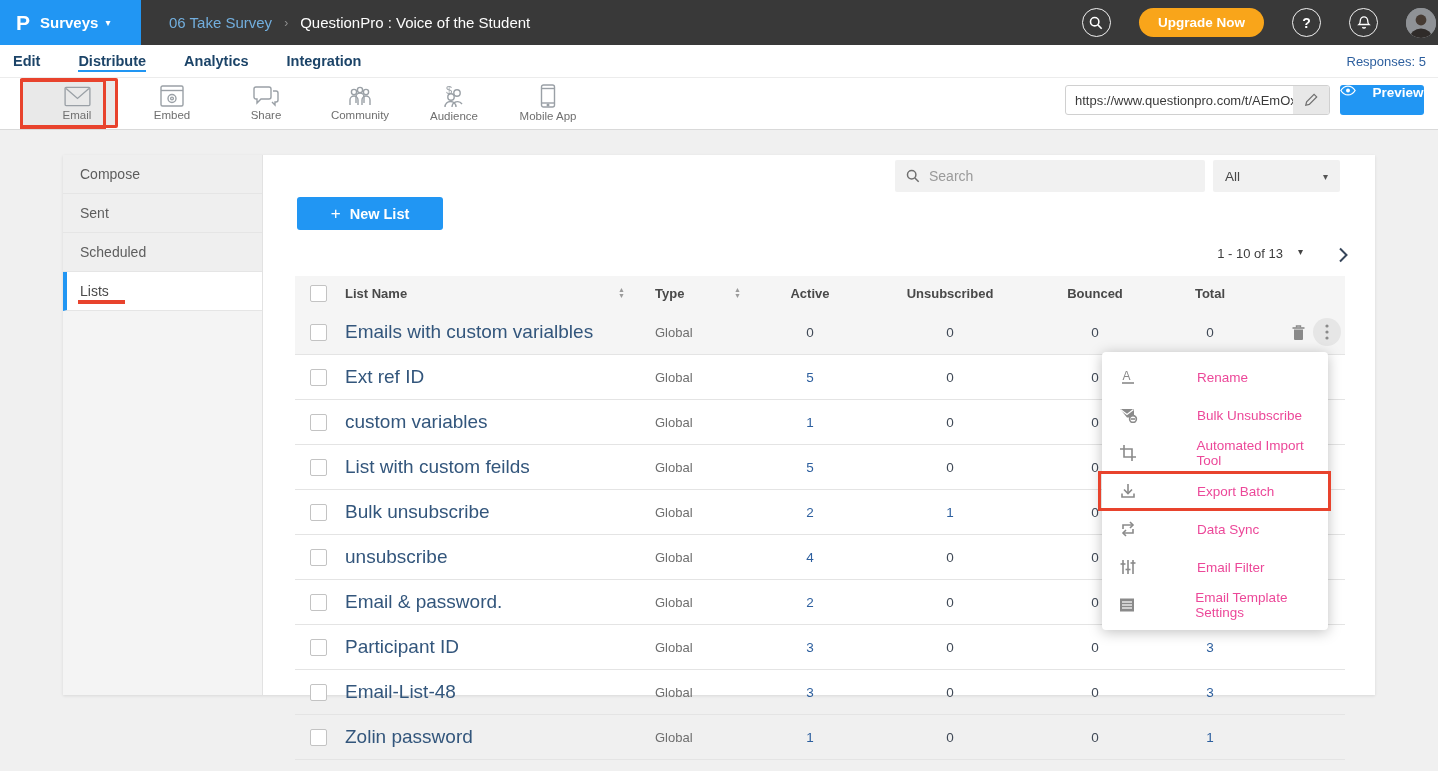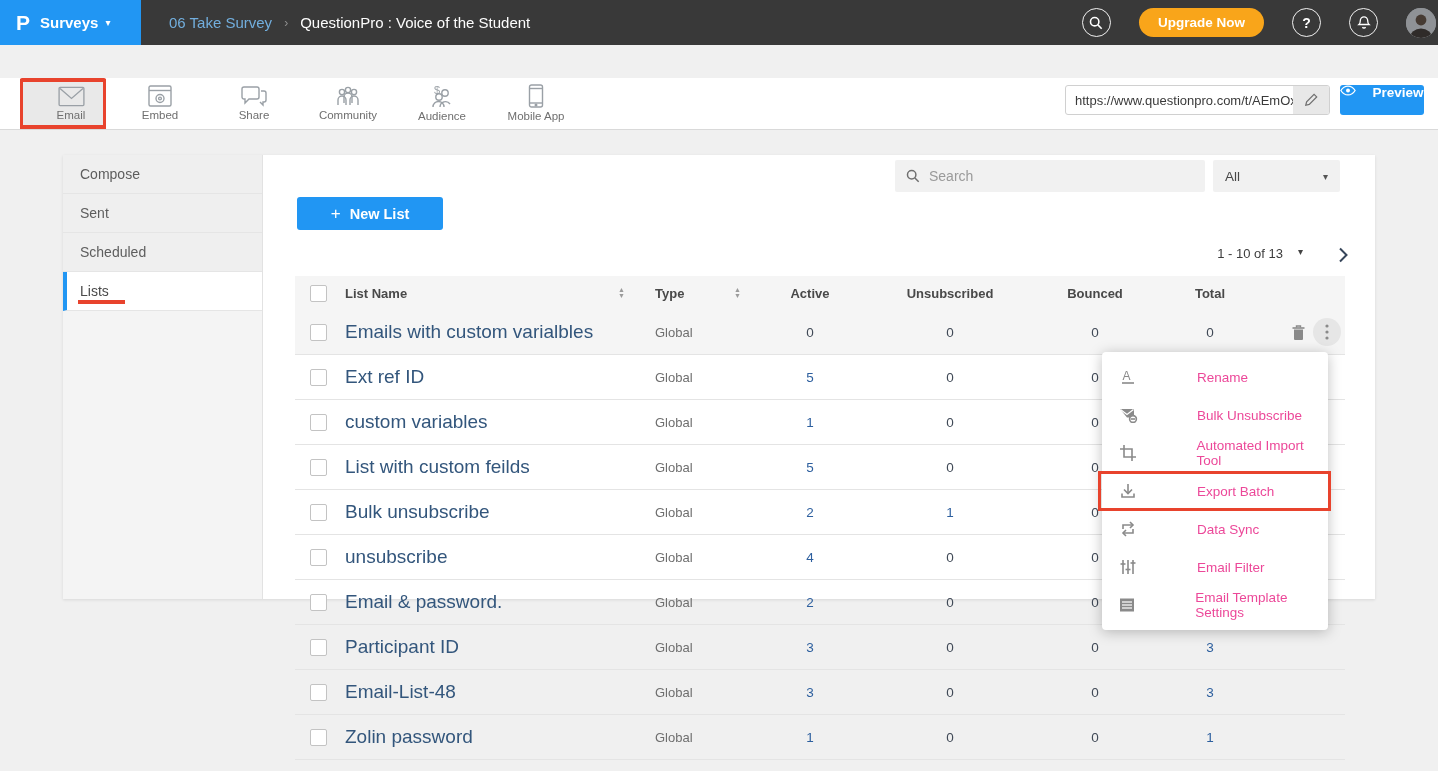--- a/index.html
+++ b/index.html
@@ -25,29 +25,29 @@
   .tabsbar { position:absolute; top:45px; left:0; width:100%; height:33px; background:#fff; display:flex; align-items:center; padding-left:13px; border-bottom:1px solid #ececec; z-index:25; }
   .tab { position:relative; height:100%; display:flex; align-items:center; margin-right:38px; color:#1c4468; font-size:14.5px; font-weight:600; cursor:pointer; }
   .tab.active::after { content:''; position:absolute; left:0; right:0; bottom:5px; height:2px; background:#2196f3; }
   .responses { margin-left:auto; padding-right:12px; color:#2d5f9e; font-size:13px; }
 
   
   .icontoolbar { position:absolute; top:78px; left:0; width:100%; height:52px; background:#fff; border-bottom:1px solid #d9d9d9; z-index:20; }
   .tool-items { position:absolute; left:20px; top:0; height:52px; display:flex; gap:14px; }
   .tool-item { width:80px; height:50px; display:flex; flex-direction:column; align-items:center; justify-content:center; gap:2px; cursor:pointer; border-radius:2px; }
   .tool-item .tlabel { font-size:11.5px; color:#6f6f6f; }
-  .tool-item.active { width:86px; background:#e9e9e9; border:3px solid #e8432d;padding-left:16px; }
+  .tool-item.active { width:98px; background:#e9e9e9; border:3px solid #e8432d;padding-left:16px; }
   .tool-item svg { stroke:#9aa0a6; fill:none; stroke-width:1.4; }
   .url-box { position:absolute; right:108px; top:7px; width:265px; height:30px; background:#fff; border:1px solid #d0d0d0; border-radius:3px; display:flex; align-items:center; overflow:hidden; }
   .url-text { flex:1; font-size:13px; color:#3a3a3a; padding-left:9px; white-space:nowrap; overflow:hidden; }
   .url-edit { width:36px; height:100%; background:#e8e8e8; display:flex; align-items:center; justify-content:center; cursor:pointer; flex:none; }
   .preview-btn { position:absolute; right:14px; top:7px; width:84px; height:30px; background:#2196f3; border:none; border-radius:3px; color:#fff; font-size:13.5px; font-weight:600; display:flex; align-items:flex-start; justify-content:center; gap:16px; cursor:pointer; font-family:inherit; }
 
   
-  .card { position:absolute; left:63px; top:155px; width:1312px; height:444px; background:#fff; box-shadow:0 1px 3px rgba(0,0,0,.10); }
+  .card { position:absolute; left:63px; top:155px; width:1312px; height:540px; background:#fff; box-shadow:0 1px 3px rgba(0,0,0,.10); }
   .side { position:absolute; left:0; top:0; bottom:0; width:200px; background:#f4f4f4; border-right:1px solid #e2e2e2; }
   .side-item { height:39px; display:flex; align-items:center; padding-left:17px; font-size:14px; color:#5d5d5d; border-bottom:1px solid #e5e5e5; cursor:pointer; background:#efefef; }
   .side-item.active { background:#fff; border-left:4px solid #2196f3; padding-left:13px; color:#4a4a4a; }
   .main { position:absolute; left:200px; top:0; right:0; bottom:0; }
 
   .search-box { position:absolute; left:632px; top:5px; width:310px; height:32px; background:#f1f1f1; border-radius:2px; display:flex; align-items:center; padding-left:11px; gap:9px; }
   .search-box input { border:none; background:transparent; outline:none; font-size:14px; color:#555; width:250px; font-family:inherit; }
   .search-box input::placeholder { color:#9a9a9a; }
   .all-dd { position:absolute; left:950px; top:5px; width:127px; height:32px; background:#f1f1f1; border-radius:2px; display:flex; align-items:center; padding:0 12px; cursor:pointer; }
   .all-dd .ddlabel { font-size:13.5px; color:#474747; }
@@ -132,20 +132,27 @@
       <div class="avatar">
         <svg width="30" height="30" viewBox="0 0 30 30">
             <rect width="30" height="30" fill="#8f9296"></rect>
             <circle cx="15" cy="12" r="5.4" fill="#463b33"></circle>
             <path d="M4 30a11 9.5 0 0 1 22 0z" fill="#2f2b29"></path>
           </svg>
       </div>
     </div>
   </header>
 
+  <nav class="tabsbar">
+    <div class="tab">Edit</div>
+    <div class="tab active">Distribute</div>
+    <div class="tab">Analytics</div>
+    <div class="tab">Integration</div>
+    <div class="responses">Responses: 5</div>
+  </nav>
 
   <div class="icontoolbar">
     <div class="tool-items">
       <div class="tool-item active">
         <svg width="27" height="21" viewBox="0 0 28 22">
             <rect x="1" y="1.5" width="26" height="19" rx="1"></rect>
             <polyline points="2,2.5 14,13 26,2.5"></polyline>
           </svg>
         <span class="tlabel">Email</span>
       </div>

